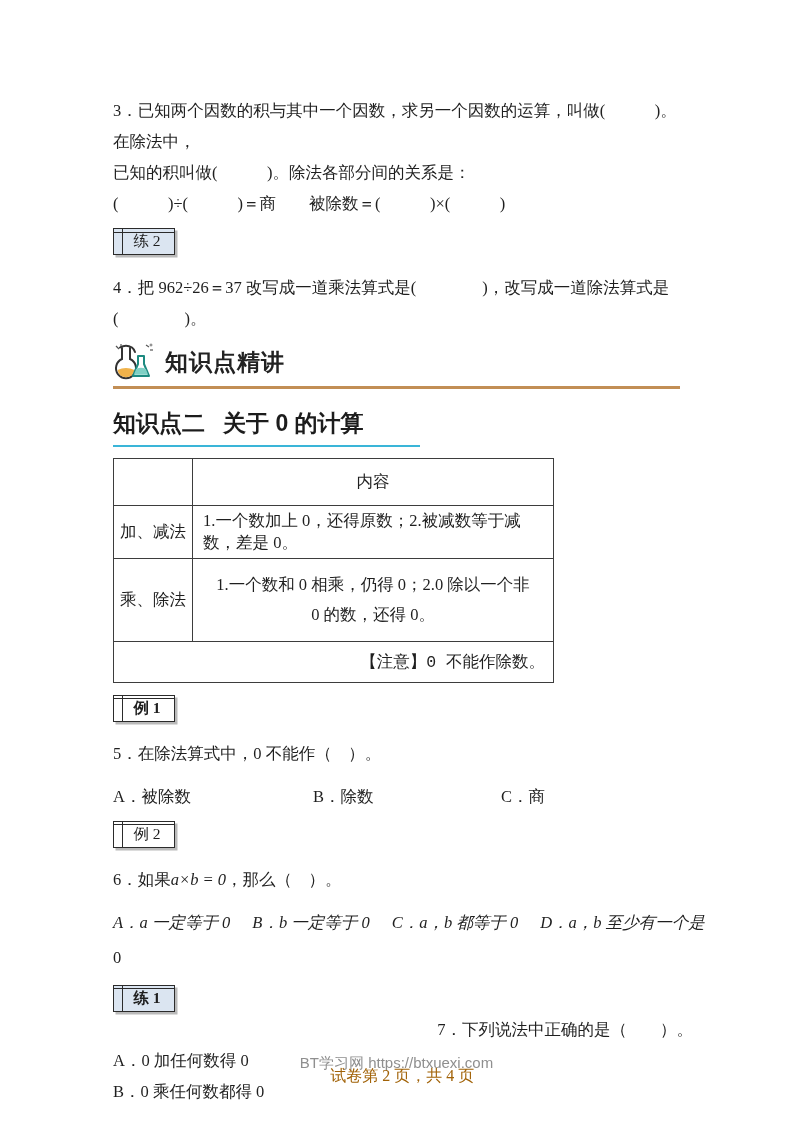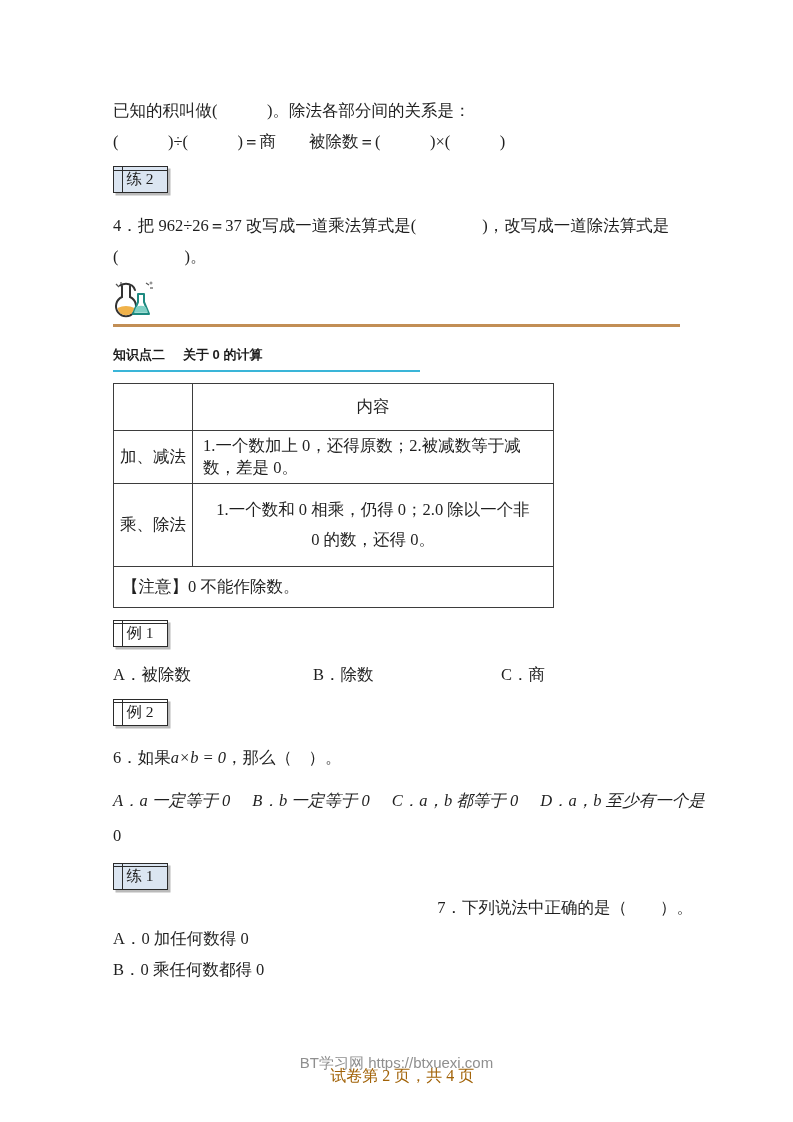--- a/index.html
+++ b/index.html
@@ -13,64 +13,64 @@
   }
   .content{padding:95px 100px 0 113px;}
   .line{margin:0;line-height:31px;white-space:pre-wrap;}
   .para{margin:0;}
 
   
   .badge-row{margin-top:9px;}
   .badge{
     display:inline-block;position:relative;
     border:1.5px solid #2b2b2b;background:#ffffff;
-    padding:2px 13px 3px 12px;font-size:15.5px;line-height:20px;
+    padding:2px 13px 3px 19px;font-size:15.5px;line-height:20px;
     box-shadow:2.5px 2.5px 0 rgba(130,130,130,.55);
     min-width:28px;text-align:center;
   }
   .badge::before{content:"";position:absolute;left:8px;top:0;bottom:0;width:1.3px;background:#2b2b2b;}
   .badge::after{content:"";position:absolute;left:0;right:0;top:2.5px;height:1.2px;background:#2b2b2b;}
   .badge.blue{background:#dbe5f1;}
 
   
   .section-header{margin-top:8px;display:flex;align-items:center;gap:10px;}
   .section-title{
     font-family:"Liberation Sans","DejaVu Sans",sans-serif;
     font-weight:bold;font-size:23px;color:#222;letter-spacing:1px;
   }
   .section-rule{margin-top:4px;height:2.5px;background:#c28e55;width:567px;}
 
   
   .kp-heading{
     margin-top:19px;display:inline-block;width:307px;
     font-family:"Liberation Sans","DejaVu Sans",sans-serif;
-    font-weight:bold;font-size:13px;color:#1c1c1c;
+    font-weight:bold;font-size:23px;color:#1c1c1c;
     border-bottom:2.5px solid #3ab5d8;padding-bottom:6px;
   }
   .kp-space{display:inline-block;width:18px;}
 
   
   .kp-table{border-collapse:collapse;margin-top:11px;table-layout:fixed;width:441px;}
   .kp-table td{border:1.6px solid #3d3d3d;padding:4px 8px;vertical-align:middle;}
   .kp-table .col-label{width:74px;text-align:center;padding:4px 2px;}
   .kp-table .cell-header{height:38px;text-align:center;margin-top:8px;}
   .kp-table .cell-row1{height:38px;text-align:left;padding-left:10px;}
   .kp-table .cell-row2{height:70px;text-align:center;line-height:30px;padding:6px 18px;}
-  .kp-table .cell-note{height:32px;text-align:left;}
+  .kp-table .cell-note{height:32px;text-align:right;font-family:Liberation Mono, monospace;}
 
   
   .opts-row{display:flex;margin-top:12px;line-height:31px;gap:8px;}
   .opt-a5{width:192px;}
   .opt-b5{width:180px;}
   .opts-q6{display:flex;margin-top:12px;line-height:31px;gap:22px;flex-wrap:nowrap;white-space:nowrap;font-style:italic;}
   .opt-line{margin:0;line-height:31px;}
   .q7-opts .opt-line{margin-top:0;}
   .math-italic{font-style:italic;}
 
-  .mt4{margin-top:4px;}.mt8{}.mt12{margin-top:12px;}
+  .mt4{margin-top:4px;}.mt8{}.mt12{margin-top:12px;font-weight:bold;}
   .mt14{}.mt16{margin-top:16px;}.mt17{margin-top:17px;}.mt18{margin-top:2px;text-align:right;}
 
   
   .footer{position:absolute;left:0;right:0;top:1048px;height:60px;}
   .watermark{
     position:absolute;left:50%;top:6px;transform:translateX(-50%);
     font-family:"Liberation Sans","DejaVu Sans",sans-serif;
     font-size:15px;color:#8f8f8f;white-space:nowrap;
   }
   .page-info{
@@ -79,20 +79,21 @@
   }
   .flask-icon{width:42px;height:40px;flex:0 0 auto;}
 </style>
 </head>
 <body>
 
 <div class="page">
   <div class="content">
 
     <div class="para">
+      <p class="line">3．已知两个因数的积与其中一个因数，求另一个因数的运算，叫做(　　　)。在除法中，</p>
       <p class="line mt8">已知的积叫做(　　　)。除法各部分间的关系是：</p>
       <p class="line">(　　　)÷(　　　)＝商　　被除数＝(　　　)×(　　　)</p>
     </div>
 
     <div class="badge-row">
       <span class="badge blue">
         <span>练 2</span>
       </span>
     </div>
 
@@ -107,20 +108,21 @@
         <line x1="37" y1="8" x2="40" y2="8" stroke="#555" stroke-width="1.2"></line>
         <circle cx="38" cy="3" r="1" fill="none" stroke="#555" stroke-width="0.8"></circle>
 
         <path d="M9 6 L9 17 A 10 10 0 1 0 17 17 L17 6" fill="#ffffff" stroke="#333" stroke-width="2" stroke-linecap="round"></path>
         <path d="M4.5 28 A 8.6 8.6 0 0 0 21.5 28 Q13 24 4.5 28 Z" fill="#f0b24a" stroke="none"></path>
         <path d="M7 5.5 Q13 2 19 5.5 Q21 7 22 10" fill="none" stroke="#333" stroke-width="2" stroke-linecap="round"></path>
 
         <path d="M25 14 L25 22 L20 34 L36 34 L31 22 L31 14 Z" fill="#ffffff" stroke="#1d8a80" stroke-width="2" stroke-linejoin="round"></path>
         <path d="M23.2 27 L20.8 32.8 L35.2 32.8 L32.8 27 Q28 24.5 23.2 27 Z" fill="#7fd0c5" stroke="none"></path>
       </svg>
+      <span class="section-title">知识点精讲</span>
     </div>
     <div class="section-rule"></div>
 
     <div>
       <span class="kp-heading"><span>知识点二</span><span class="kp-space"></span><span>关于 0 的计算</span></span>
     </div>
 
     <table class="kp-table">
       <tbody>
         <tr>
@@ -140,20 +142,21 @@
         </tr>
       </tbody>
     </table>
 
     <div class="badge-row mt12">
       <span class="badge">
         <span>例 1</span>
       </span>
     </div>
 
+    <p class="line mt16">5．在除法算式中，0 不能作（　）。</p>
     <div class="opts-row">
       <span class="opt-a5">A．被除数</span>
       <span class="opt-b5">B．除数</span>
       <span>C．商</span>
     </div>
 
     <div class="badge-row mt14">
       <span class="badge">
         <span>例 2</span>
       </span>

